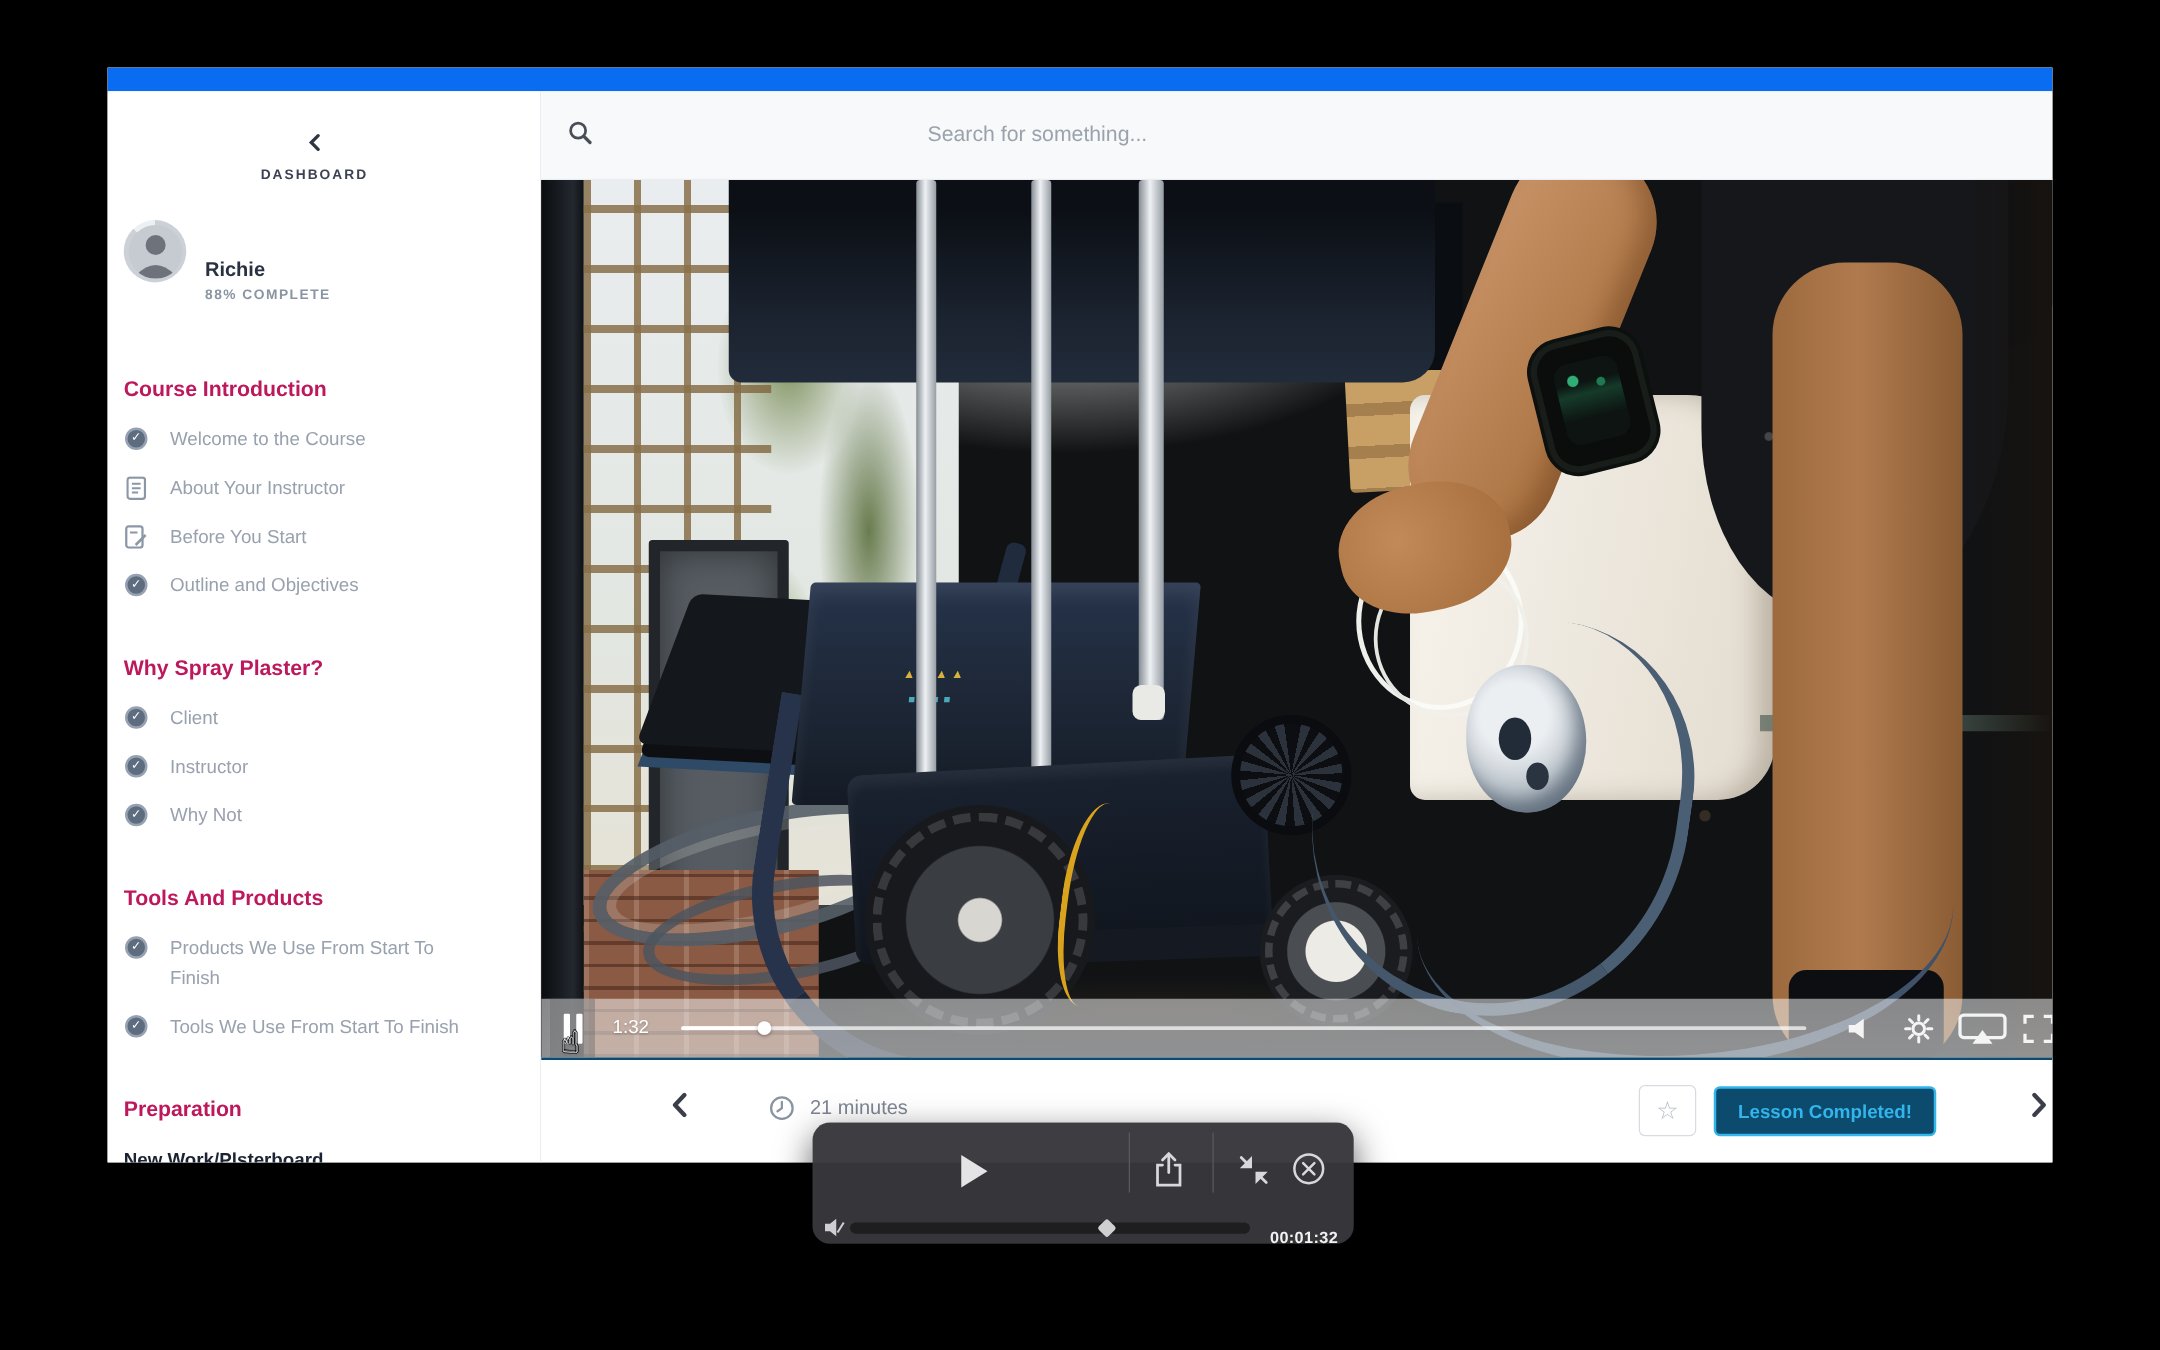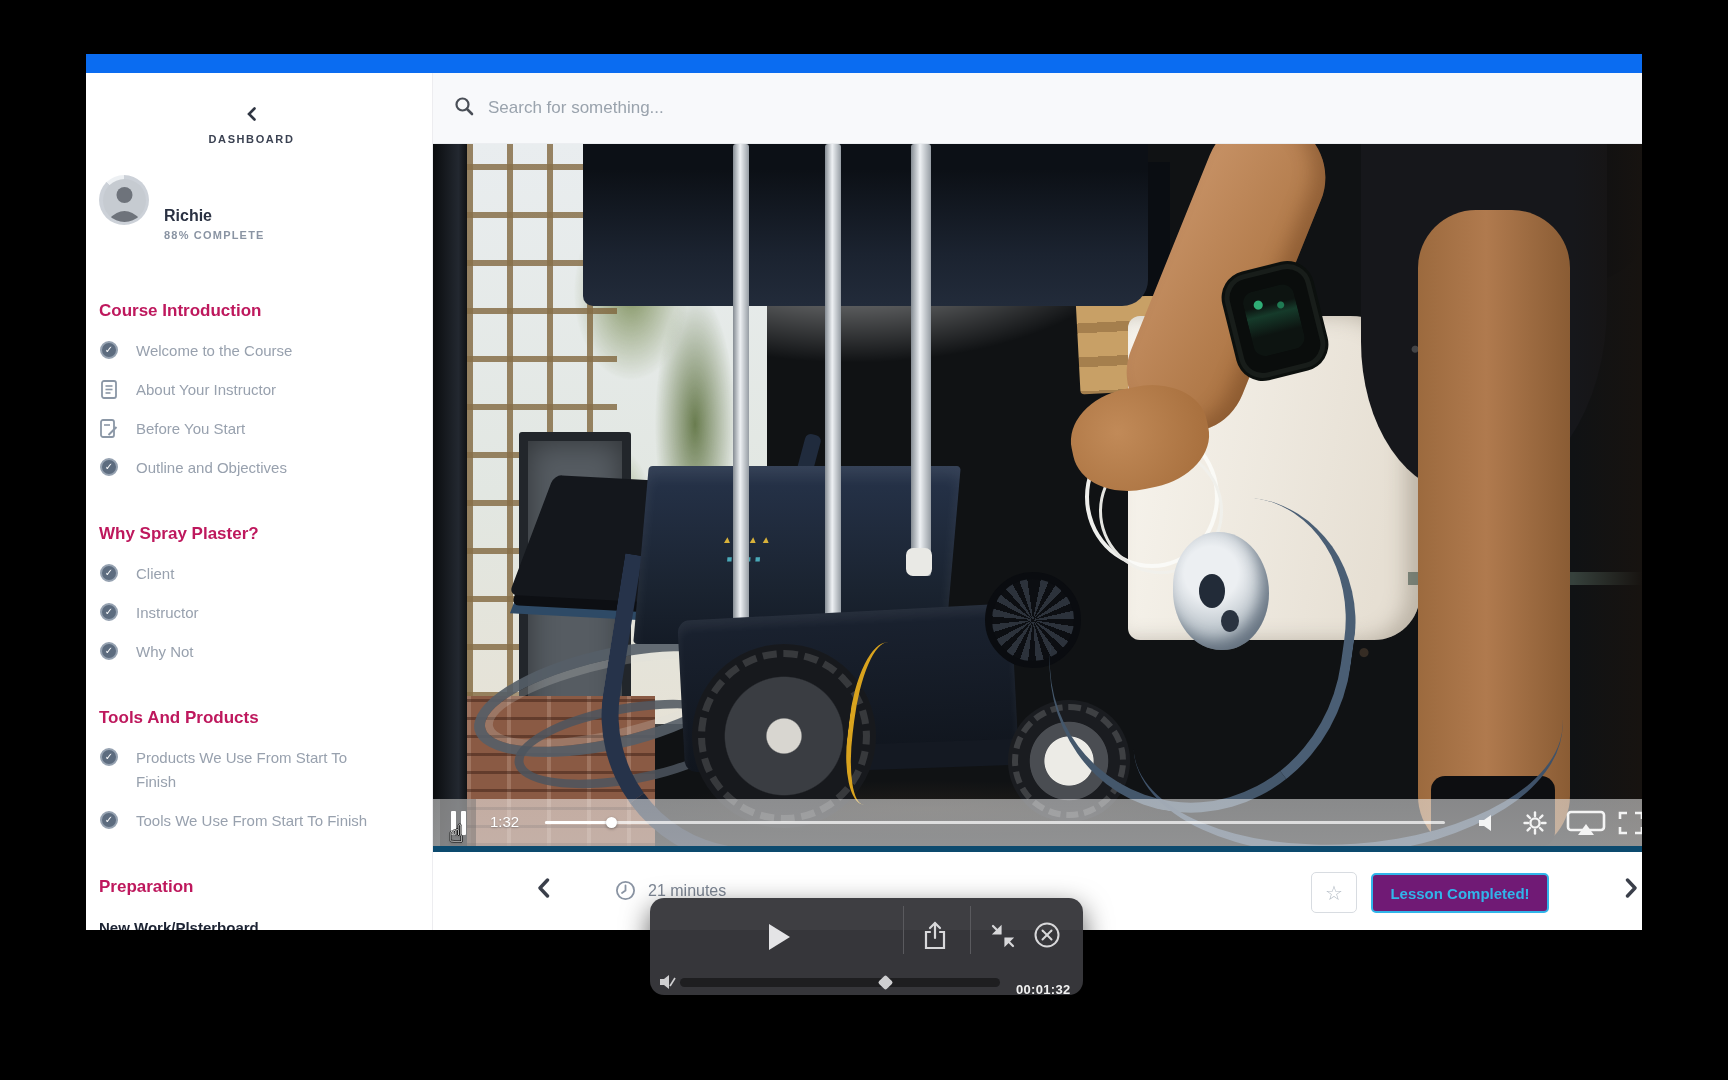--- a/index.html
+++ b/index.html
@@ -33,21 +33,21 @@
   .side-item { display:flex; gap:17px; margin-top:15px; align-items:flex-start; cursor:pointer; }
   .side-ic { flex:0 0 20px; height:20px; display:grid; place-items:center; margin-top:1px; }
   .ic-check { width:18px; height:18px; border-radius:50%; border:2px solid #96a2b1; background:#5d6c7f;
               color:#fff; font-size:10px; line-height:14px; text-align:center; display:block; font-weight:bold; }
   .side-t { font-size:15px; color:#98a1ae; line-height:24px; max-width:252px; }
   .side-sub { margin-top:22px; font-size:15px; font-weight:bold; color:#1c2333; }
 
   
   .main { position:absolute; left:347px; top:19px; width:1209px; height:857px; }
   .searchbar { position:absolute; left:0; top:0; width:1209px; height:71px; background:#f8f9fb;
-               border-bottom:1px solid #eceef1; display:flex; align-items:center; padding-left:21px; gap:14px; }
+               border-bottom:1px solid #eceef1; display:flex; align-items:center; padding-left:21px; gap:14px;justify-content:space-between; }
   .search-input { border:none; outline:none; background:transparent; font-size:17px; color:#3c4250;
                   width:900px; font-family:"Liberation Sans","DejaVu Sans",sans-serif; }
   .search-input::placeholder { color:#9aa3ad; }
 
   
   .video { position:absolute; left:0; top:71px; width:1209px; height:702px; background:#101214;
            overflow:hidden; cursor:pointer; }
   .video div { position:absolute; }
   .v-base { inset:0; background:linear-gradient(180deg,#efede8 0%,#ece8e0 45%,#dcd5c7 62%,#cfc8b8 100%); }
   .v-glare { left:120px; top:-60px; width:600px; height:280px;
@@ -168,30 +168,30 @@
   .vc-thumb { position:absolute; top:-4px; width:11px; height:11px; border-radius:50%; background:#fff;
               box-shadow:0 1px 3px rgba(0,0,0,.35); margin-left:-5px; }
   .vc-ic { top:10px; width:28px; height:28px; display:grid; place-items:center; cursor:pointer; }
 
   
   .hand-cursor { left:16px; top:676px; font-size:24px; color:#fff; z-index:50;
      text-shadow:-1px 0 0 #000, 1px 0 0 #000, 0 -1px 0 #000, 0 1px 0 #000, 0 2px 3px rgba(0,0,0,.5); }
 
   
   .lessonbar { position:absolute; left:0; top:773px; width:1209px; height:84px; background:#fff;
-               border-top:6px solid #0c4a6e; }
+               border-top:2px solid #0c4a6e; }
   .lessonbar > * { position:absolute; }
   .lb-prev { left:104px; top:26px; cursor:pointer; }
   .lb-duration { left:182px; top:28px; display:flex; align-items:center; gap:12px; }
   .lb-duration span { font-size:16px; color:#7d8694; }
   .lb-star { left:878px; top:20px; width:46px; height:41px; border:1px solid #d8dce1; border-radius:5px;
              display:grid; place-items:center; cursor:pointer; background:#fff; }
   .lb-star span { font-size:20px; color:#b4bcc5; line-height:1; }
   .lb-complete { left:938px; top:21px; width:178px; height:40px; border:2px solid #31b5ea; border-radius:5px;
-                 background:#701a75; color:#31b5ea; font-size:15px; font-weight:bold; cursor:pointer;
+                 background:#0c4a6e; color:#31b5ea; font-size:15px; font-weight:bold; cursor:pointer;
                  font-family:"Liberation Sans","DejaVu Sans",sans-serif; }
   .lb-next { left:1192px; top:26px; cursor:pointer; }
 
   
   .pip { position:absolute; left:650px; top:898px; width:433px; height:97px; border-radius:14px;
          background:rgba(56,56,60,.97); box-shadow:0 10px 28px rgba(0,0,0,.65); z-index:60; }
   .pip > * { position:absolute; }
   .pip-play { left:112px; top:22px; width:34px; height:34px; display:grid; place-items:center; cursor:pointer; }
   .pip-div { width:1px; height:48px; background:#5a5a5e; top:8px; }
   .pip-share { left:272px; top:23px; cursor:pointer; }

